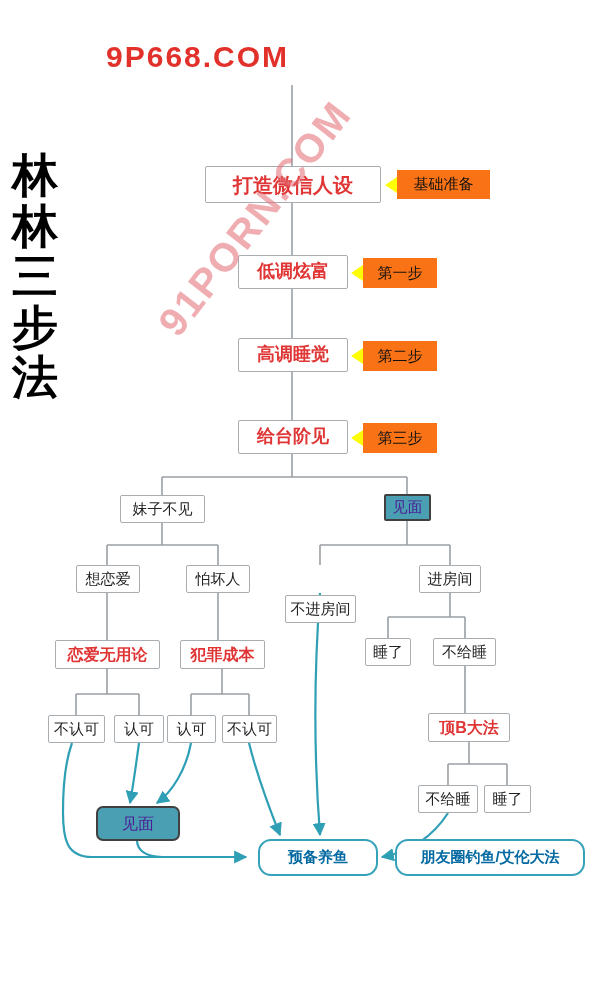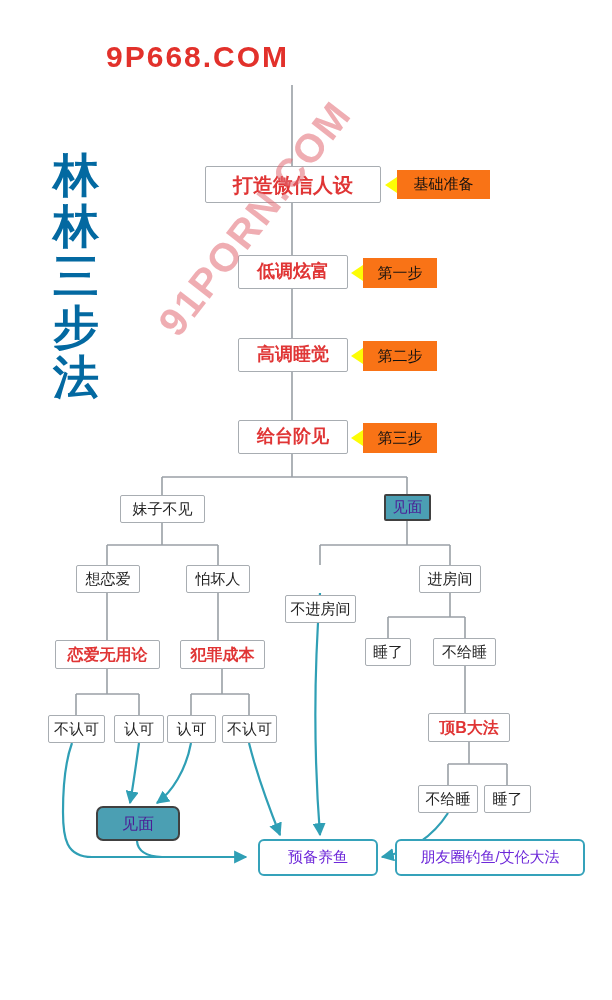--- a/index.html
+++ b/index.html
@@ -12,43 +12,43 @@
     position:absolute;z-index:2;box-sizing:border-box;
     display:flex;align-items:center;justify-content:center;
     background:#fff;border:1.5px solid #a8adb2;border-radius:2px;
     font-size:15px;color:#222;text-align:center;line-height:1.1;
   }
   .node.big{font-size:20px;font-weight:700;color:#e03535;}
   .node.step{font-size:18px;font-weight:700;color:#e03535;}
   .node.redbox{font-size:16px;font-weight:700;color:#e03535;}
   .node.tealfill{background:#4b9fb3;border:2px solid #404040;color:#4c1d95;}
   .node.rounded{border-radius:7px;font-size:16px;}
-  .node.outline-teal{border:2px solid #35a2ba;color:#6d28d9;font-weight:400;border-radius:6px;}
+  .node.outline-teal{border:2px solid #35a2ba;color:#0369a1;font-weight:700;border-radius:13px;}
   .tag{
     position:absolute;z-index:2;background:#f97316;color:#111;
     display:flex;align-items:center;justify-content:center;
     font-size:15px;font-weight:500;
   }
   .tag::before{
     content:"";position:absolute;left:-12px;top:50%;transform:translateY(-50%);
     border-right:12px solid #fdfd05;border-top:8px solid transparent;border-bottom:8px solid transparent;
   }
   .wm-top{
     position:absolute;left:106px;top:40px;z-index:3;
     font-size:30px;font-weight:800;letter-spacing:2px;color:#e2312b;
   }
   .wm-diag{
     position:absolute;left:85px;top:196px;width:340px;z-index:3;text-align:center;
     transform:rotate(-52deg);font-size:40px;font-weight:800;letter-spacing:2px;
     color:rgba(225,105,115,0.55);pointer-events:none;
   }
   .side-title{
     position:absolute;left:12px;top:150px;width:52px;z-index:2;
-    font-size:46px;font-weight:800;color:#0369a1;line-height:1.10;
-    word-break:break-all;letter-spacing:0;margin-left:41px;
+    font-size:46px;font-weight:800;color:#000000;line-height:1.10;
+    word-break:break-all;letter-spacing:0;
   }
 </style>
 </head>
 <body>
 
 <div class="stage">
 
   <svg class="lines" width="612" height="1000" viewBox="0 0 612 1000">
     <defs>
       <marker id="ah" viewBox="0 0 10 10" refX="9" refY="5" markerWidth="6" markerHeight="6" orient="auto">

